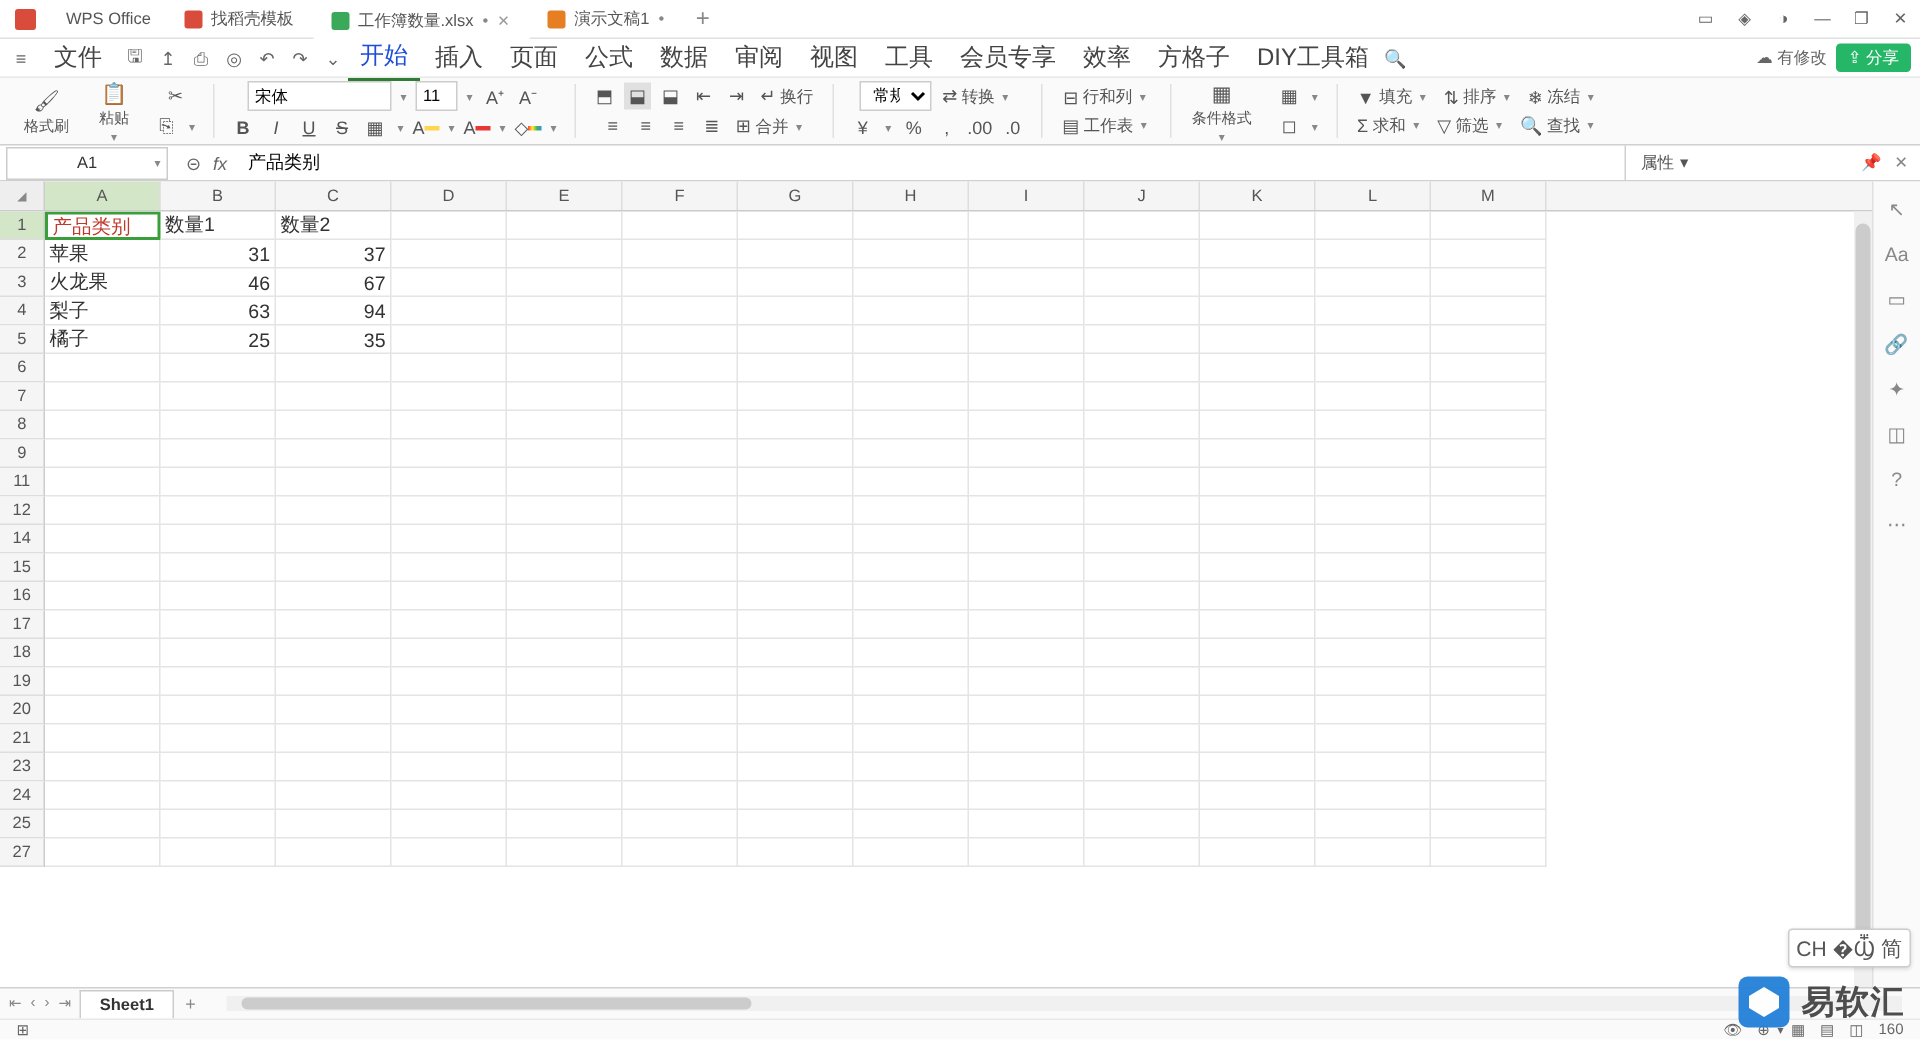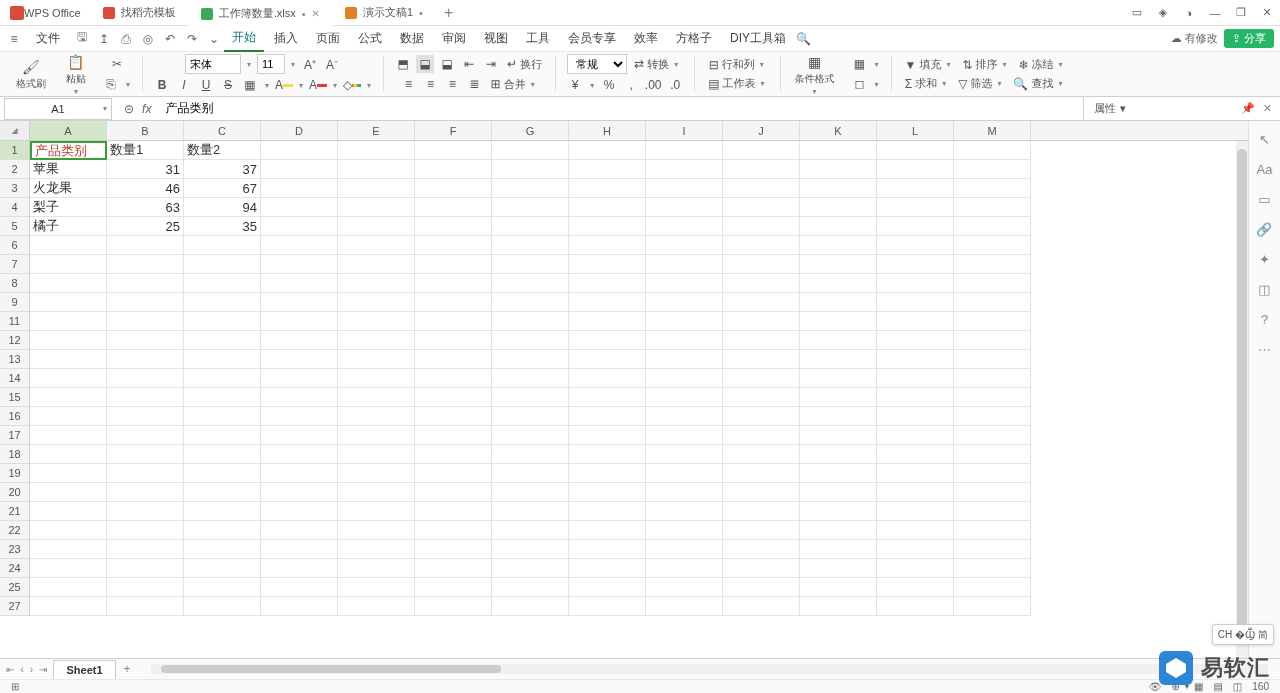--- a/index.html
+++ b/index.html
@@ -1,56 +1,56 @@
 <!DOCTYPE html>
 <html><head>
 <meta charset="utf-8">
 <style>
 * { box-sizing: border-box; margin: 0; padding: 0; }
 body { font-family: "Microsoft YaHei", "SimSun", Arial, sans-serif; font-size: 12px; color: #333; background: #fff; overflow: hidden; width: 1280px; height: 693px; position: relative; }
 
 
 .titlebar { height: 26px; background: #fff; display: flex; align-items: center; border-bottom: 1px solid #e0e0e0; }
-.titlebar .app { display: flex; align-items: center; padding: 0 10px; gap: 0; font-size: 11px; color: #555; }
+.titlebar .app { display: flex; align-items: center; padding: 0 10px; gap: 20px; font-size: 11px; color: #555; }
 .titlebar .app .logo { width: 14px; height: 14px; background: #d94b3a; border-radius: 2px; position: relative; }
 .titlebar .tab { display: flex; align-items: center; padding: 0 12px; height: 43px; gap: 6px; font-size: 11px; color: #555; border-right: 1px solid transparent; cursor: pointer; }
 .titlebar .tab.active { background: #fff; border-top: 2px solid #4a90d9; }
 .titlebar .tab .tab-icon { width: 12px; height: 12px; border-radius: 2px; }
 .titlebar .tab .tab-icon.red { background: #d94b3a; }
 .titlebar .tab .tab-icon.green { background: #3aaa5a; }
 .titlebar .tab .tab-icon.orange { background: #e67e22; }
 .titlebar .tab .close { color: #999; font-size: 10px; }
 .titlebar .add-tab { padding: 0 8px; color: #888; font-size: 16px; cursor: pointer; }
 .titlebar .spacer { flex: 1; }
 .titlebar .win-controls { display: flex; gap: 0; }
 .titlebar .win-controls .wc { width: 26px; height: 26px; display: flex; align-items: center; justify-content: center; color: #666; cursor: pointer; font-size: 11px; }
 
 
 .menubar { height: 26px; display: flex; align-items: center; padding: 0 6px; gap: 2px; border-bottom: 1px solid #e8e8e8; }
 .menubar .menu-left { display: flex; align-items: center; gap: 6px; }
 .menubar .menu-icon { width: 16px; height: 16px; display: flex; align-items: center; justify-content: center; color: #666; cursor: pointer; font-size: 12px; }
-.menubar .menu-text { padding: 4px 8px; font-size: 12px; color: #444; cursor: pointer; }
-.menubar .menu-text.active { color: #0f766e; border-bottom: 2px solid #2e7d32; }
+.menubar .menu-text { padding: 4px 8px; font-size: 16px; color: #444; cursor: pointer; }
+.menubar .menu-text.active { color: #1d4ed8; border-bottom: 2px solid #2e7d32; }
 .menubar .menu-right { margin-left: auto; display: flex; align-items: center; gap: 6px; }
 .menubar .share { background: #25b668; color: #fff; padding: 2px 8px; border-radius: 3px; font-size: 11px; cursor: pointer; display: flex; align-items: center; gap: 3px; }
 .menubar .cloud { color: #666; font-size: 11px; display: flex; align-items: center; gap: 3px; cursor: pointer; }
 
 
 .ribbon { height: 45px; display: flex; align-items: center; padding: 2px 8px; border-bottom: 1px solid #d0d0d0; gap: 4px; background: #fafafa; }
 .ribbon .group { display: flex; flex-direction: column; align-items: center; gap: 2px; padding: 0 4px; }
 .ribbon .group-row { display: flex; align-items: center; gap: 4px; }
 .ribbon .r-sep { width: 1px; height: 36px; background: #e0e0e0; margin: 0 2px; }
 .ribbon .big-btn { display: flex; flex-direction: column; align-items: center; gap: 1px; padding: 2px 4px; cursor: pointer; font-size: 10px; color: #555; }
 .ribbon .big-btn .ico { width: 18px; height: 18px; display: flex; align-items: center; justify-content: center; font-size: 14px; color: #555; }
 .ribbon .sm-btn { width: 18px; height: 18px; display: flex; align-items: center; justify-content: center; cursor: pointer; color: #555; font-size: 12px; }
 .ribbon .sm-btn.yellow::after { content: ''; display: block; width: 14px; height: 3px; background: #ffd54f; }
 .ribbon .sm-btn.red::after { content: ''; display: block; width: 14px; height: 3px; background: #e53935; }
 .ribbon .sm-btn.mixed::after { content: ''; display: block; width: 14px; height: 3px; background: linear-gradient(90deg,#f44336,#ffeb3b,#4caf50,#2196f3); }
 .ribbon select, .ribbon input.combo { height: 20px; font-size: 11px; border: 1px solid #ccc; padding: 0 4px; background: #fff; }
-.ribbon .font-name { width: 56px; }
+.ribbon .font-name { width: 96px; }
 .ribbon .font-size { width: 28px; }
 .ribbon .drop { font-size: 8px; color: #888; cursor: pointer; padding: 0 2px; }
 .ribbon .label-btn { display: flex; align-items: center; gap: 3px; font-size: 11px; color: #555; cursor: pointer; padding: 1px 3px; white-space: nowrap; }
 .ribbon .label-btn .ico { font-size: 12px; }
 
 
 .formulabar { height: 24px; display: flex; align-items: center; border-bottom: 1px solid #d0d0d0; }
 .formulabar .name-box { width: 108px; height: 22px; border: 1px solid #ccc; margin: 0 4px; display: flex; align-items: center; justify-content: center; font-size: 11px; background: #fff; position: relative; }
 .formulabar .name-box .dd { position: absolute; right: 4px; font-size: 8px; color: #888; }
 .formulabar .fx-btns { display: flex; gap: 8px; padding: 0 8px; color: #666; }
@@ -87,21 +87,21 @@
 .sheetbar .sheet-tab { padding: 3px 12px; background: #fff; border: 1px solid #ccc; border-bottom: none; font-size: 11px; cursor: pointer; font-weight: bold; }
 .sheetbar .add-sheet { padding: 0 8px; color: #888; cursor: pointer; }
 .sheetbar .h-scroll { flex: 1; height: 10px; margin: 0 12px; background: #f0f0f0; position: relative; }
 .sheetbar .h-scroll .thumb { position: absolute; left: 10px; width: 340px; height: 8px; top: 1px; background: #ccc; border-radius: 4px; }
 
 .statusbar { position: absolute; bottom: 0; left: 0; right: 0; height: 14px; display: flex; align-items: center; background: #fafafa; border-top: 1px solid #e8e8e8; font-size: 10px; color: #666; padding: 0 6px; }
 .statusbar .spacer { flex: 1; }
 .statusbar .sb-item { padding: 0 5px; cursor: pointer; display: flex; align-items: center; gap: 2px; }
 
 
-.ime { position: absolute; right: 6px; bottom: 48px; background: #fff; border: 1px solid #ccc; border-radius: 3px; padding: 2px 5px; font-size: 10px; color: #555; box-shadow: 0 1px 3px rgba(0,0,0,0.15); }
+.ime { position: absolute; right: 6px; bottom: 48px; background: #fff; border: 1px solid #ccc; border-radius: 3px; padding: 2px 5px; font-size: 14px; color: #555; box-shadow: 0 1px 3px rgba(0,0,0,0.15); }
 
 
 .watermark { position: absolute; right: 10px; bottom: 8px; display: flex; align-items: center; gap: 8px; opacity: 0.95; }
 .watermark .wm-ico { width: 34px; height: 34px; background: #2380d8; border-radius: 6px; position: relative; }
 .watermark .wm-ico::before { content: ''; position: absolute; inset: 7px; background: #fff; clip-path: polygon(50% 0, 100% 30%, 100% 70%, 50% 100%, 0 70%, 0 30%); }
 .watermark .wm-text { font-size: 22px; font-weight: bold; color: #444; letter-spacing: 1px; }
 </style>
 </head>
 <body>
 
@@ -245,21 +245,21 @@
       <span class="label-btn">
           <span class="ico">⊞</span>
           <span>合并</span>
           <span class="drop">▾</span>
         </span>
     </div>
   </div>
   <div class="r-sep"></div>
   <div class="group">
     <div class="group-row">
-      <select class="combo" style="width:60px"><option>常规</option></select>
+      <select class="combo" style="width:48px"><option>常规</option></select>
       <span class="label-btn">
           <span class="ico">⇄</span>
           <span>转换</span>
           <span class="drop">▾</span>
         </span>
     </div>
     <div class="group-row">
       <span class="sm-btn">¥</span>
         <span class="drop">▾</span>
       <span class="sm-btn">%</span>
@@ -552,36 +552,20 @@
         <div class="cell"></div>
         <div class="cell"></div>
         <div class="cell"></div>
         <div class="cell"></div>
         <div class="cell"></div>
         <div class="cell"></div>
         <div class="cell"></div>
         <div class="cell"></div>
       </div>
       <div class="row">
-        <div class="row-h">13</div>
-        <div class="cell"></div>
-        <div class="cell"></div>
-        <div class="cell"></div>
-        <div class="cell"></div>
-        <div class="cell"></div>
-        <div class="cell"></div>
-        <div class="cell"></div>
-        <div class="cell"></div>
-        <div class="cell"></div>
-        <div class="cell"></div>
-        <div class="cell"></div>
-        <div class="cell"></div>
-        <div class="cell"></div>
-      </div>
-      <div class="row">
         <div class="row-h">14</div>
         <div class="cell"></div>
         <div class="cell"></div>
         <div class="cell"></div>
         <div class="cell"></div>
         <div class="cell"></div>
         <div class="cell"></div>
         <div class="cell"></div>
         <div class="cell"></div>
         <div class="cell"></div>
@@ -681,36 +665,20 @@
         <div class="cell"></div>
         <div class="cell"></div>
         <div class="cell"></div>
         <div class="cell"></div>
         <div class="cell"></div>
         <div class="cell"></div>
         <div class="cell"></div>
       </div>
       <div class="row">
         <div class="row-h">21</div>
-        <div class="cell"></div>
-        <div class="cell"></div>
-        <div class="cell"></div>
-        <div class="cell"></div>
-        <div class="cell"></div>
-        <div class="cell"></div>
-        <div class="cell"></div>
-        <div class="cell"></div>
-        <div class="cell"></div>
-        <div class="cell"></div>
-        <div class="cell"></div>
-        <div class="cell"></div>
-        <div class="cell"></div>
-      </div>
-      <div class="row">
-        <div class="row-h">22</div>
         <div class="cell"></div>
         <div class="cell"></div>
         <div class="cell"></div>
         <div class="cell"></div>
         <div class="cell"></div>
         <div class="cell"></div>
         <div class="cell"></div>
         <div class="cell"></div>
         <div class="cell"></div>
         <div class="cell"></div>

